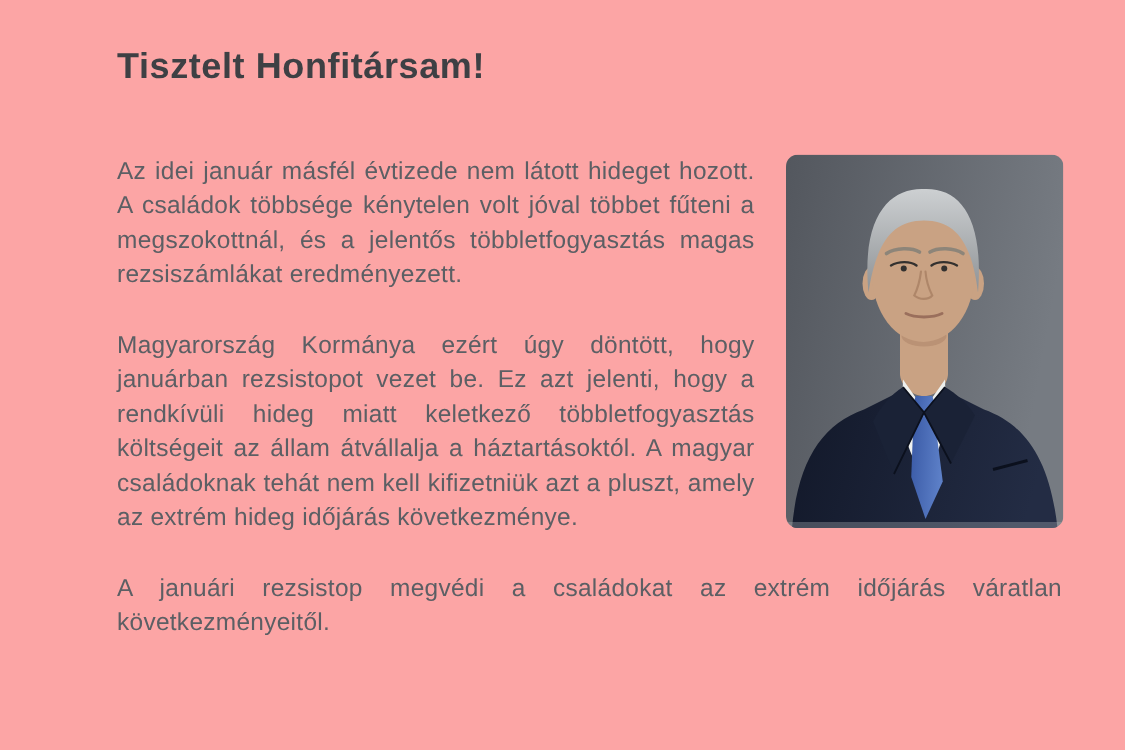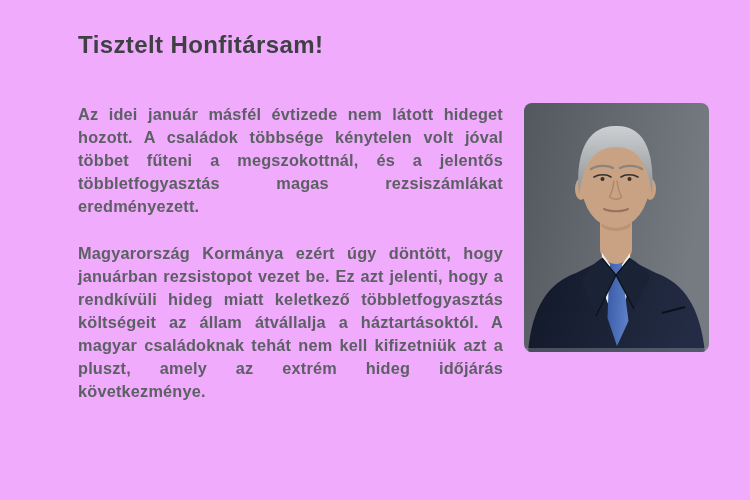--- a/index.html
+++ b/index.html
@@ -7,21 +7,21 @@
     padding: 0;
     background: #ffffff;
     font-family: "Liberation Sans", sans-serif;
   }
   .page {
     position: relative;
     box-sizing: border-box;
     width: 750px;
     height: 500px;
     padding: 30px 42px 0 78px;
-    background: #f0abfc;
+    background: #fca5a5;
     overflow: hidden;
   }
   .title {
     margin: 0;
     font-size: 24px;
     line-height: 30px;
     font-weight: bold;
     letter-spacing: 0.4px;
     color: #3e4044;
   }
@@ -31,21 +31,20 @@
   .body-text p {
     margin: 0 0 24px 0;
     font-size: 16.3px;
     line-height: 23px;
     letter-spacing: 0.2px;
     color: #5c5f64;
     text-align: justify;
   }
   .body-text p.narrow {
     width: 425px;
-    font-weight: bold;
   }
   .portrait {
     position: absolute;
     top: 103px;
     right: 41px;
     width: 185px;
     height: 249px;
     margin: 0;
     border-radius: 8px;
     overflow: hidden;
@@ -122,15 +121,16 @@
 
       <path d="M138 210 L161 204" fill="none" stroke-width="2" stroke="#0b101d"></path>
 
       <rect y="245" width="185" height="4" opacity="0.35" fill="#aab0b5"></rect>
     </svg>
   </figure>
 
   <div class="body-text">
     <p class="narrow">Az idei január másfél évtizede nem látott hideget hozott. A családok többsége kénytelen volt jóval többet fűteni a megszokottnál, és a jelentős többletfogyasztás magas rezsiszámlákat eredményezett.</p>
     <p class="narrow">Magyarország Kormánya ezért úgy döntött, hogy januárban rezsistopot vezet be. Ez azt jelenti, hogy a rendkívüli hideg miatt keletkező többletfogyasztás költségeit az állam átvállalja a háztartásoktól. A magyar családoknak tehát nem kell kifizetniük azt a pluszt, amely az extrém hideg időjárás következménye.</p>
+    <p>A januári rezsistop megvédi a családokat az extrém időjárás váratlan következményeitől.</p>
   </div>
 
 </div>
 
 </body></html>

